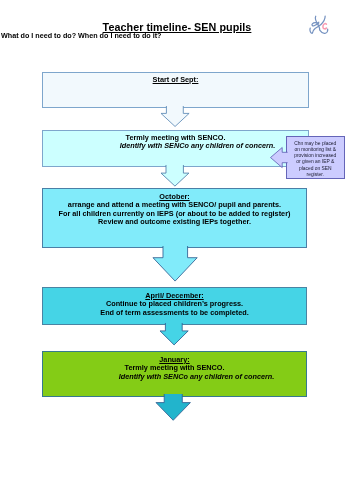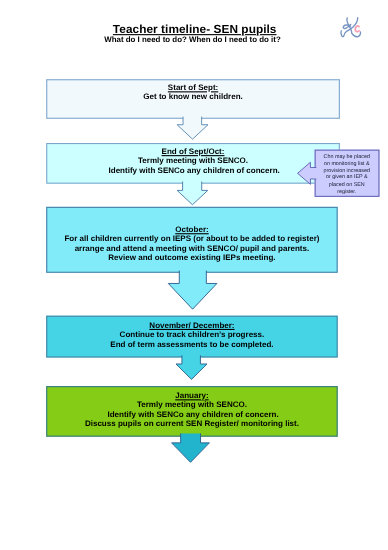--- a/index.html
+++ b/index.html
@@ -1,50 +1,48 @@
 <!DOCTYPE html>
 <html><head>
 <meta charset="utf-8">
 <style>
   html,body{margin:0;padding:0;}
   body{width:353px;height:500px;background:#ffffff;font-family:"Liberation Sans",sans-serif;overflow:hidden;}
   .page{position:relative;width:342px;height:500px;}
   .title{position:absolute;left:3px;top:20.5px;width:348px;text-align:center;font-size:10.75px;font-weight:bold;text-decoration:underline;letter-spacing:0.05px;}
-  .subtitle{position:absolute;left:1px;top:31.2px;width:348px;text-align:center;font-size:7.2px;font-weight:bold;}
+  .subtitle{position:absolute;left:1px;top:31.2px;width:348px;font-size:7.2px;font-weight:bold;}
   .box{position:absolute;box-sizing:border-box;border:1px solid #6f9fc8;text-align:center;}
   .b3{border-color:#4b7fa6;}
   .b4{border-color:#4a84a3;}
   .b5{border-color:#36798f;}
   .b1,.b2{border-color:#7ea6cc;}
   .b1{left:42px;top:71.5px;width:267px;height:36.5px;background:#f2f9fd;padding-top:3.3px;}
   .b2{left:42px;top:129.5px;width:267px;height:37px;background:#ccffff;padding-top:3.3px;}
-  .b3{left:42px;top:187.5px;width:265px;height:60.5px;background:#81ebfa;padding-top:16px;}
+  .b3{left:42px;top:187.5px;width:265px;height:60.5px;background:#81ebfa;padding-top:4px;}
   .b4{left:42px;top:286.5px;width:265px;height:38.5px;background:#45d4e6;padding-top:4px;}
   .b5{left:42px;top:350.5px;width:265px;height:46px;background:#84cc16;padding-top:4px;}
   .line{font-size:7.3px;font-weight:bold;line-height:8.5px;color:#000;}
   .u{text-decoration:underline;}
-  .shift{position:relative;left:1px;}
+  .shift{position:relative;left:22px;font-style:italic;}
   .note{position:absolute;z-index:2;left:286px;top:136px;width:58.5px;height:42.5px;background:#ccccff;border:0.9px solid #6565b8;font-size:4.9px;line-height:6.2px;text-align:center;font-weight:normal;padding-top:3.8px;box-sizing:border-box;color:#1a1a2e;}
   svg.arrow{position:absolute;z-index:3;}
   .note-seam{position:absolute;left:285.2px;top:152.6px;width:2.6px;height:9.4px;background:#ccccff;z-index:6;}
 </style>
 </head>
 <body>
 
 <div class="page">
   <div class="title">Teacher timeline- SEN pupils</div>
   <div class="subtitle">What do I need to do? When do I need to do it?</div>
 
   <div class="box b1">
     <div class="line u">Start of Sept:</div>
-    <div class="line">Get to know new children.</div>
   </div>
 
   <div class="box b2">
-    <div class="line u">End of Sept/Oct:</div>
     <div class="line">Termly meeting with SENCO.</div>
     <div class="line shift">Identify with SENCo any children of concern.</div>
   </div>
 
   <svg class="note-arrow" style="position:absolute;left:268.70px;top:145.80px;z-index:5;" width="20.80" height="23.10" viewBox="0 0 20.80 23.10">
     <path d="M 1.50 11.55 L 13.20 1.50 L 13.20 6.30 L 19.00 6.30 L 19.00 16.70 L 13.20 16.70 L 13.20 21.60 Z" fill="#ccccff"></path>
     <path d="M 18.60 6.30 L 13.20 6.30 L 13.20 1.50 L 1.50 11.55 L 13.20 21.60 L 13.20 16.70 L 18.60 16.70" fill="none" stroke="#5a5ab0" stroke-width="0.8" stroke-linejoin="miter"></path>
   </svg>
 
   <div class="note-seam"></div>
@@ -52,36 +50,35 @@
     <div>Chn may be placed</div>
     <div>on monitoring list &amp;</div>
     <div>provision increased</div>
     <div>or given an IEP &amp;</div>
     <div>placed on SEN</div>
     <div>register.</div>
   </div>
 
   <div class="box b3">
     <div class="line u">October:</div>
+    <div class="line">arrange and attend a meeting with SENCO/ pupil and parents.</div>
     <div class="line">For all children currently on IEPS (or about to be added to register)</div>
-    <div class="line">arrange and attend a meeting with SENCO/ pupil and parents.</div>
-    <div class="line">Review and outcome existing IEPs meeting.</div>
+    <div class="line">Review and outcome existing IEPs together.</div>
   </div>
 
   <div class="box b4">
-    <div class="line u">November/ December:</div>
-    <div class="line">Continue to track children’s progress.</div>
+    <div class="line u">April/ December:</div>
+    <div class="line">Continue to placed children’s progress.</div>
     <div class="line">End of term assessments to be completed.</div>
   </div>
 
   <div class="box b5">
     <div class="line u">January:</div>
     <div class="line">Termly meeting with SENCO.</div>
     <div class="line shift">Identify with SENCo any children of concern.</div>
-    <div class="line">Discuss pupils on current SEN Register/ monitoring list.</div>
   </div>
 
   <svg class="arrow" style="left:159.20px;top:103.70px;" width="32.10" height="24.50" viewBox="0 0 32.10 24.50">
     <path d="M 7.40 2.00 L 24.30 2.00 L 24.30 9.40 L 30.10 9.40 L 16.05 22.50 L 2.00 9.40 L 7.40 9.40 Z" fill="#f2f9fd"></path>
     <path d="M 7.40 2.00 L 7.40 9.40 L 2.00 9.40 L 16.05 22.50 L 30.10 9.40 L 24.30 9.40 L 24.30 2.00" fill="none" stroke="#5b89b6" stroke-width="0.85" stroke-linejoin="miter"></path>
   </svg>
   <svg class="arrow" style="left:159.40px;top:163.00px;" width="31.90" height="25.10" viewBox="0 0 31.90 25.10">
     <path d="M 7.00 2.00 L 24.40 2.00 L 24.40 10.10 L 29.90 10.10 L 15.95 23.10 L 2.00 10.10 L 7.00 10.10 Z" fill="#ccffff"></path>
     <path d="M 7.00 2.00 L 7.00 10.10 L 2.00 10.10 L 15.95 23.10 L 29.90 10.10 L 24.40 10.10 L 24.40 2.00" fill="none" stroke="#4b7ba8" stroke-width="0.85" stroke-linejoin="miter"></path>
   </svg>

